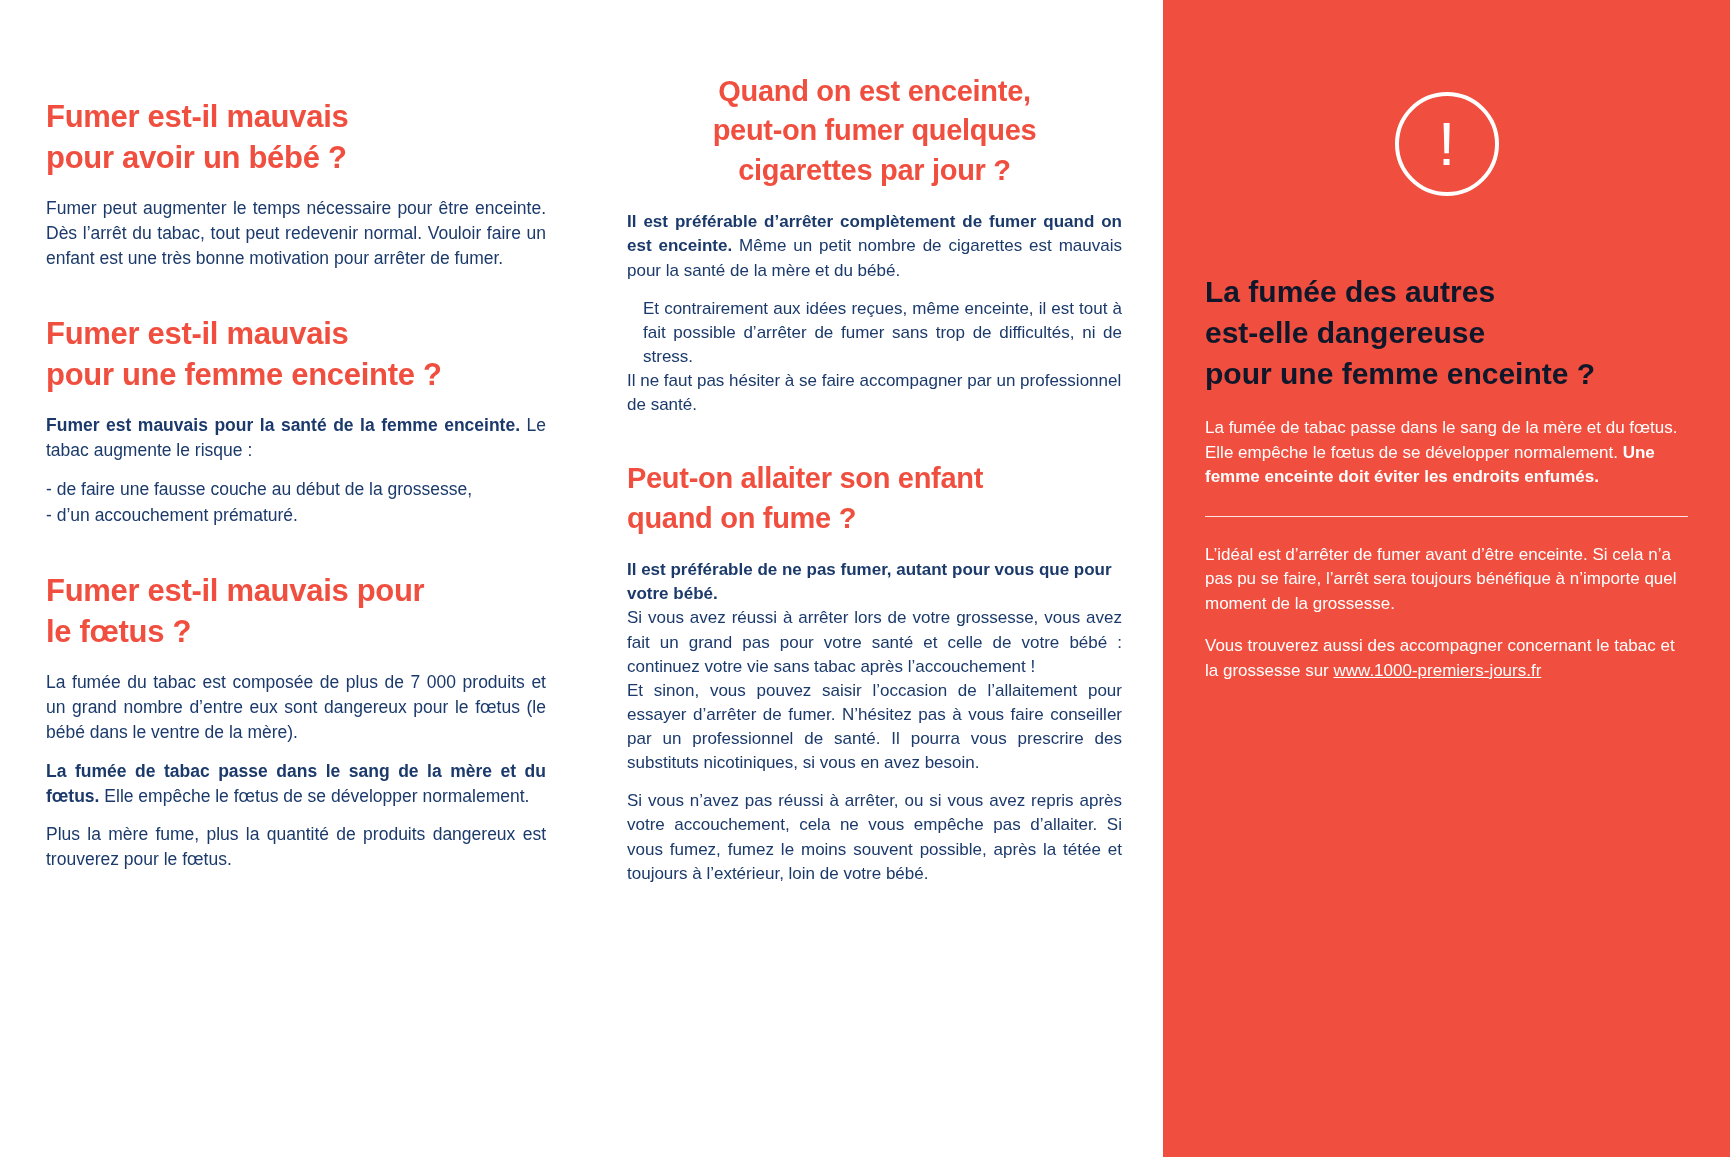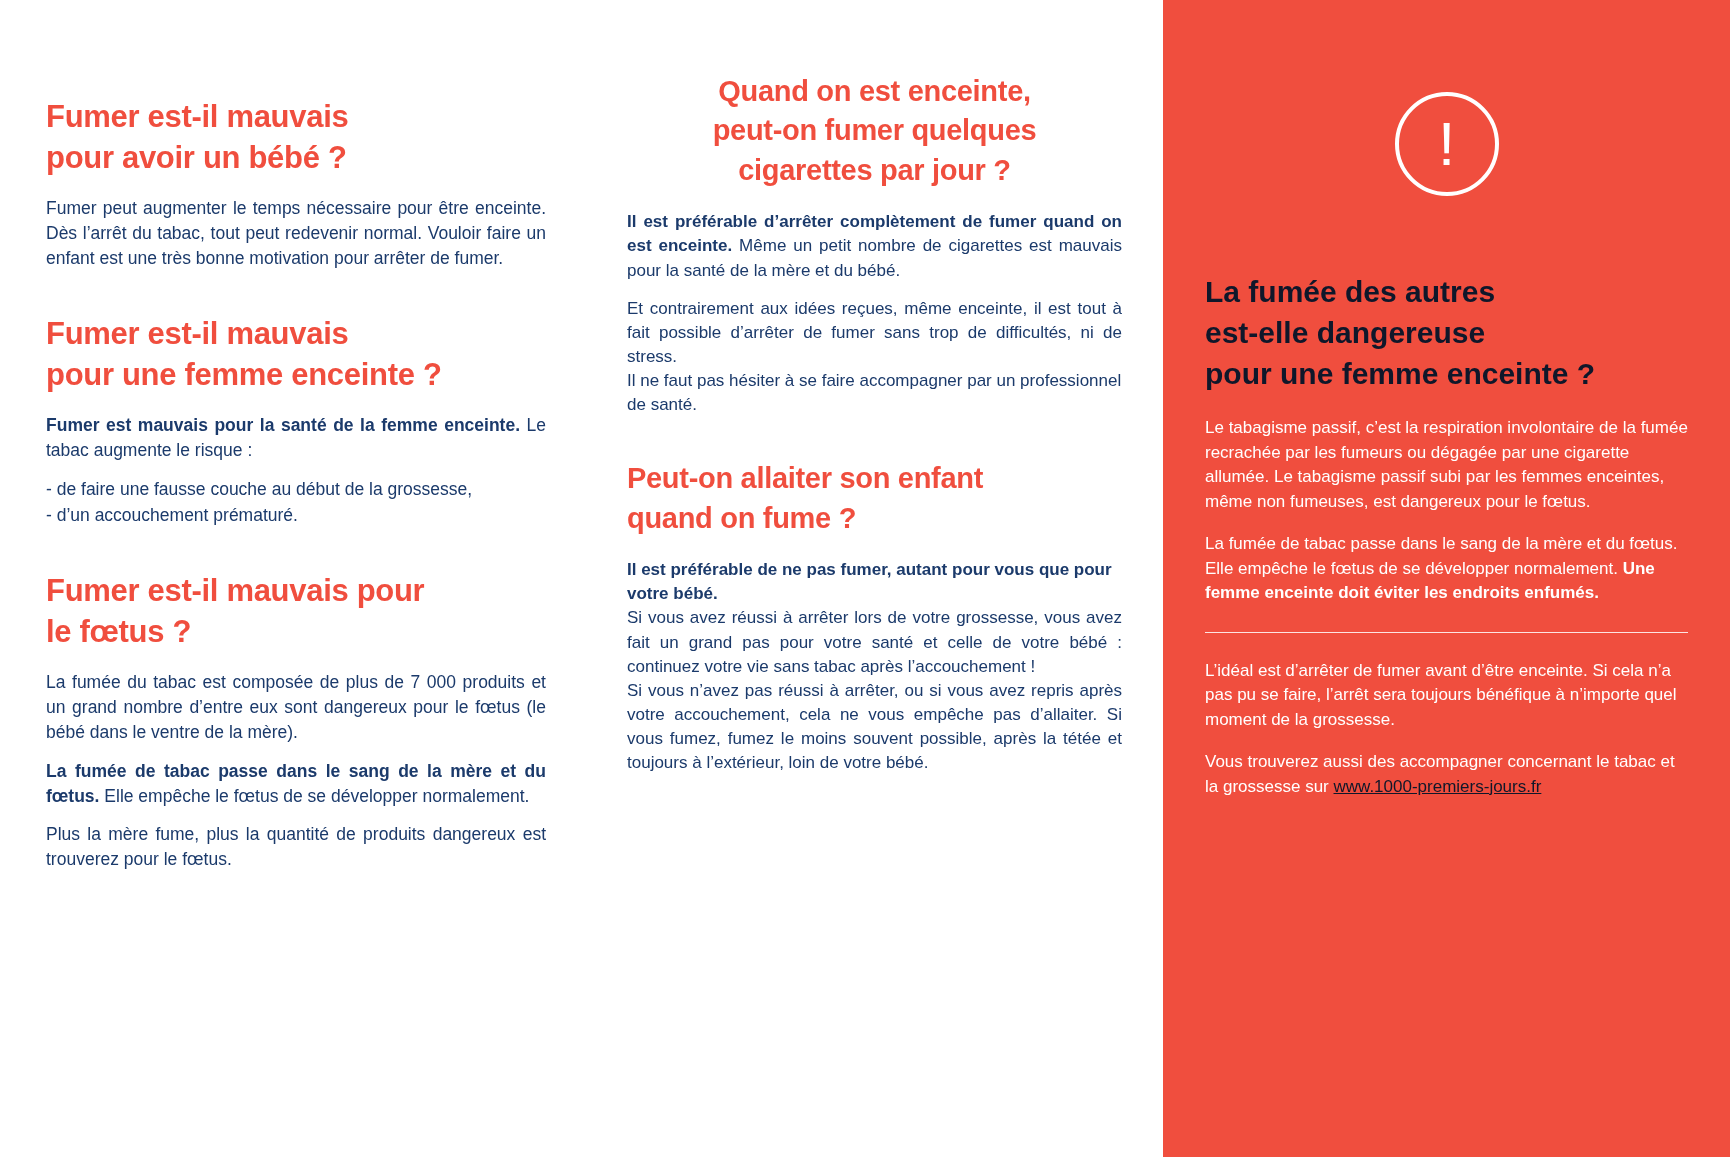--- a/index.html
+++ b/index.html
@@ -118,21 +118,21 @@
     font-size: 17px;
     line-height: 1.44;
     margin: 0 0 18px 0;
   }
   .rule {
     border: none;
     border-top: 1px solid rgba(255,255,255,0.85);
     margin: 26px 0 26px 0;
   }
   .panel-right a, .link {
-    color: #0f172a;
+    color: #ffffff;
     text-decoration: underline;
   }
 </style>
 </head>
 <body>
 
 <div class="page">
 
   <div class="col-left">
 
@@ -162,45 +162,45 @@
 
   </div>
 
   <div class="col-mid">
 
     <div class="sec">
       <h2 class="head" style="white-space: pre-line; text-align: center;">Quand on est enceinte,
 peut-on fumer quelques
 cigarettes par jour ?</h2>
       <p class="body"><span class="b">Il est préférable d’arrêter complètement de fumer quand on est enceinte.</span><span> Même un petit nombre de cigarettes est mauvais pour la santé de la mère et du bébé.</span></p>
-      <p class="body" style="margin-bottom:0;">Et contrairement aux idées reçues, même enceinte, il est tout à fait possible d’arrêter de fumer sans trop de difficultés, ni de stress.</p>
+      <p class="body" style="margin-bottom:0;margin-left:16px;">Et contrairement aux idées reçues, même enceinte, il est tout à fait possible d’arrêter de fumer sans trop de difficultés, ni de stress.</p>
       <p class="body nojust">Il ne faut pas hésiter à se faire accompagner par un professionnel de santé.</p>
     </div>
 
     <div class="sec">
       <h2 class="head" style="white-space: pre-line;">Peut-on allaiter son enfant
 quand on fume ?</h2>
       <p class="body nojust" style="margin-bottom:0;"><span class="b">Il est préférable de ne pas fumer, autant pour vous que pour votre bébé.</span></p>
       <p class="body" style="margin-bottom:0;">Si vous avez réussi à arrêter lors de votre grossesse, vous avez fait un grand pas pour votre santé et celle de votre bébé : continuez votre vie sans tabac après l’accouchement !</p>
+      <p class="body">Et sinon, vous pouvez saisir l’occasion de l’allaitement pour essayer d’arrêter de fumer. N’hésitez pas à vous faire conseiller par un professionnel de santé. Il pourra vous prescrire des substituts nicotiniques, si vous en avez besoin.</p>
       <p class="body">Si vous n’avez pas réussi à arrêter, ou si vous avez repris après votre accouchement, cela ne vous empêche pas d’allaiter. Si vous fumez, fumez le moins souvent possible, après la tétée et toujours à l’extérieur, loin de votre bébé.</p>
     </div>
 
   </div>
 
   <div class="panel-right">
 
     <div class="warn-icon">
       <div class="bang">!</div>
     </div>
 
     <h2 class="head-w" style="white-space: pre-line;">La fumée des autres
 est-elle dangereuse
 pour une femme enceinte ?</h2>
 
-    <p class="body-w">Le tabagisme passif, c’est la respiration involontaire de la fumée recrachée par les fumeurs ou dégagée par une cigarette allumée. Le tabagisme passif subi par les femmes enceintes, même non fumeuses, est dangereux pour le fœtus.</p>
 
     <p class="body-w"><span>La fumée de tabac passe dans le sang de la mère et du fœtus. Elle empêche le fœtus de se développer normalement. </span><span class="b">Une femme enceinte doit éviter les endroits enfumés.</span></p>
 
     <hr class="rule">
 
     <p class="body-w">L’idéal est d’arrêter de fumer avant d’être enceinte. Si cela n’a pas pu se faire, l’arrêt sera toujours bénéfique à n’importe quel moment de la grossesse.</p>
 
     <p class="body-w"><span>Vous trouverez aussi des accompagner concernant le tabac et la grossesse sur </span><a href="#" class="link">www.1000-premiers-jours.fr</a></p>
 
   </div>

